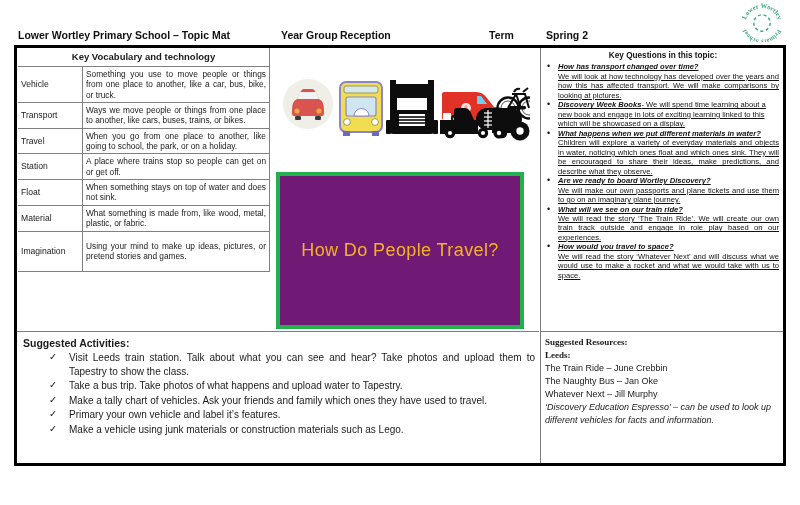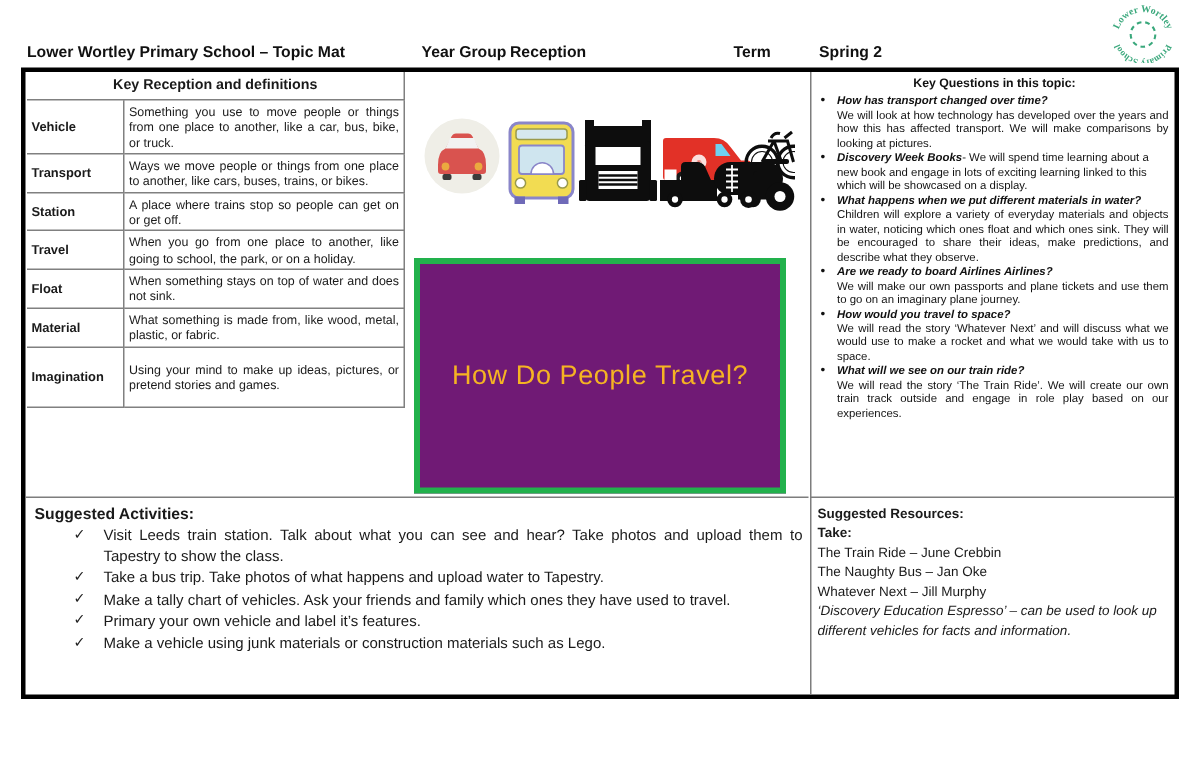--- a/index.html
+++ b/index.html
@@ -60,21 +60,21 @@
     padding:2px 3px;
     vertical-align:middle;
     line-height:1.25;
   }
   .vocab .vhead{
     text-align:center;font-weight:bold;font-size:9.5px;
     border-top:none;border-left:none;
     padding:3px 2px;
   }
   .vocab .term{
-    width:58px;font-weight:bold;font-size:8.6px;border-left:none;
+    width:58px;font-weight:normal;font-size:8.6px;border-left:none;
   }
   .vocab .def{text-align:justify;}
 
   
   .center{
     position:absolute;left:255px;top:0;width:266px;height:283px;
   }
   .vehicles{
     position:absolute;left:8px;top:12px;width:250px;height:85px;
   }
@@ -90,21 +90,21 @@
     letter-spacing:.4px;white-space:nowrap;
   }
 
   
   .kq{
     position:absolute;left:528px;top:3px;width:234px;height:278px;
     font-size:7.6px;line-height:1.25;color:#111;
     overflow:hidden;
   }
   .kq-title{font-weight:bold;font-size:8.2px;margin:0 0 1px 2px;text-align:center;}
-  .kq ul{margin:0;padding:0;list-style:none;}
+  .kq ul{margin:0;padding:0;list-style:none;text-decoration:underline;}
   .kq li{position:relative;padding-left:13px;margin-bottom:0px;}
   .kq li::before{
     content:"•";position:absolute;left:2px;top:-1px;font-size:9px;color:#111;
   }
   .kq .q{font-style:italic;font-weight:bold;}
   .kq .a{display:block;text-align:justify;}
   .kq .inline-a{font-style:normal;font-weight:normal;}
 
   
   .sa{
@@ -116,21 +116,21 @@
   .sa li{position:relative;padding-left:46px;margin-bottom:1px;text-align:justify;}
   .sa li::before{
     content:"\2713";position:absolute;left:26px;top:0;font-size:9.5px;color:#222;
   }
 
   
   .sr{
     position:absolute;left:528px;top:288px;width:236px;height:124px;
     font-size:9px;line-height:1.45;
   }
-  .sr .b{font-weight:bold;}
+  .sr .b{font-weight:bold;font-family:Liberation Serif, serif;}
   .sr div{white-space:nowrap;}
   .sr .wrap{white-space:normal;font-style:italic;}
 </style>
 </head>
 <body>
 
 <div class="page">
 
   <div class="header">
     <span class="hdr-school">Lower Wortley Primary School – Topic Mat</span>
@@ -159,37 +159,37 @@
   </div>
 
   <div class="frame">
     <div class="vdiv"></div>
     <div class="hdiv"></div>
     <div class="hdiv-right"></div>
 
     <table class="vocab">
       <tbody>
         <tr>
-          <td class="vhead" colspan="2">Key Reception and definitions</td>
+          <td class="vhead" colspan="2">Key Vocabulary and technology</td>
         </tr>
         <tr>
           <td class="term">Vehicle</td>
           <td class="def">Something you use to move people or things from one place to another, like a car, bus, bike, or truck.</td>
         </tr>
         <tr>
           <td class="term">Transport</td>
           <td class="def">Ways we move people or things from one place to another, like cars, buses, trains, or bikes.</td>
         </tr>
         <tr>
+          <td class="term">Travel</td>
+          <td class="def">When you go from one place to another, like going to school, the park, or on a holiday.</td>
+        </tr>
+        <tr>
           <td class="term">Station</td>
           <td class="def">A place where trains stop so people can get on or get off.</td>
-        </tr>
-        <tr>
-          <td class="term">Travel</td>
-          <td class="def">When you go from one place to another, like going to school, the park, or on a holiday.</td>
         </tr>
         <tr>
           <td class="term">Float</td>
           <td class="def">When something stays on top of water and does not sink.</td>
         </tr>
         <tr>
           <td class="term">Material</td>
           <td class="def">What something is made from, like wood, metal, plastic, or fabric.</td>
         </tr>
         <tr style="height:40px">
@@ -307,48 +307,48 @@
           <span class="a">We will look at how technology has developed over the years and how this has affected transport. We will make comparisons by looking at pictures.</span>
         </li>
         <li>
           <span class="q">Discovery Week Books</span><span class="inline-a">- We will spend time learning about a new book and engage in lots of exciting learning linked to this which will be showcased on a display.</span>
         </li>
         <li>
           <span class="q">What happens when we put different materials in water?</span>
           <span class="a">Children will explore a variety of everyday materials and objects in water, noticing which ones float and which ones sink. They will be encouraged to share their ideas, make predictions, and describe what they observe.</span>
         </li>
         <li>
-          <span class="q">Are we ready to board Airlines Airlines?</span>
+          <span class="q">Are we ready to board Wortley Discovery?</span>
           <span class="a">We will make our own passports and plane tickets and use them to go on an imaginary plane journey.</span>
+        </li>
+        <li>
+          <span class="q">What will we see on our train ride?</span>
+          <span class="a">We will read the story ‘The Train Ride’. We will create our own train track outside and engage in role play based on our experiences.</span>
         </li>
         <li>
           <span class="q">How would you travel to space?</span>
           <span class="a">We will read the story ‘Whatever Next’ and will discuss what we would use to make a rocket and what we would take with us to space.</span>
-        </li>
-        <li>
-          <span class="q">What will we see on our train ride?</span>
-          <span class="a">We will read the story ‘The Train Ride’. We will create our own train track outside and engage in role play based on our experiences.</span>
         </li>
       </ul>
     </div>
 
     <div class="sa">
       <div class="sa-title">Suggested Activities:</div>
       <ul>
         <li>Visit Leeds train station. Talk about what you can see and hear? Take photos and upload them to Tapestry to show the class.</li>
         <li>Take a bus trip. Take photos of what happens and upload water to Tapestry.</li>
         <li>Make a tally chart of vehicles. Ask your friends and family which ones they have used to travel.</li>
         <li>Primary your own vehicle and label it’s features.</li>
         <li>Make a vehicle using junk materials or construction materials such as Lego.</li>
       </ul>
     </div>
 
     <div class="sr">
       <div class="b">Suggested Resources:</div>
-      <div class="b">Take:</div>
+      <div class="b">Leeds:</div>
       <div>The Train Ride – June Crebbin</div>
       <div>The Naughty Bus – Jan Oke</div>
       <div>Whatever Next – Jill Murphy</div>
       <div class="wrap">‘Discovery Education Espresso’ – can be used to look up different vehicles for facts and information.</div>
     </div>
 
   </div>
 </div>
 
 </body></html>

